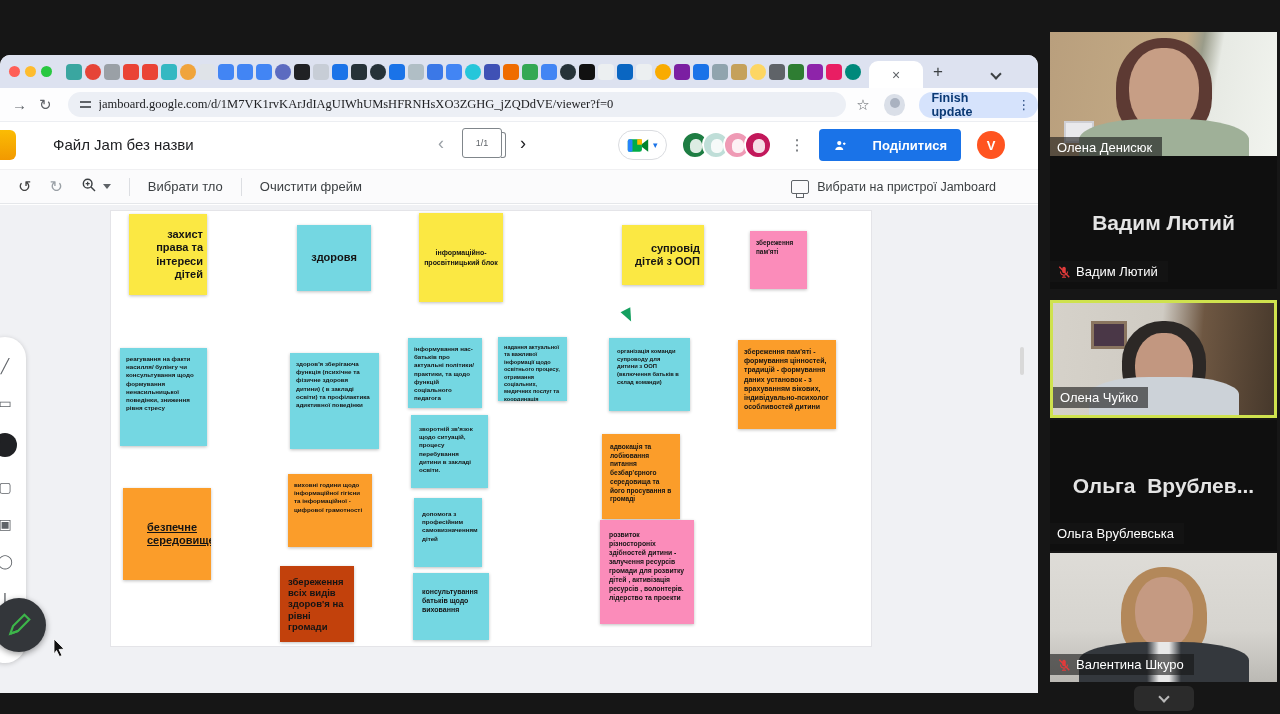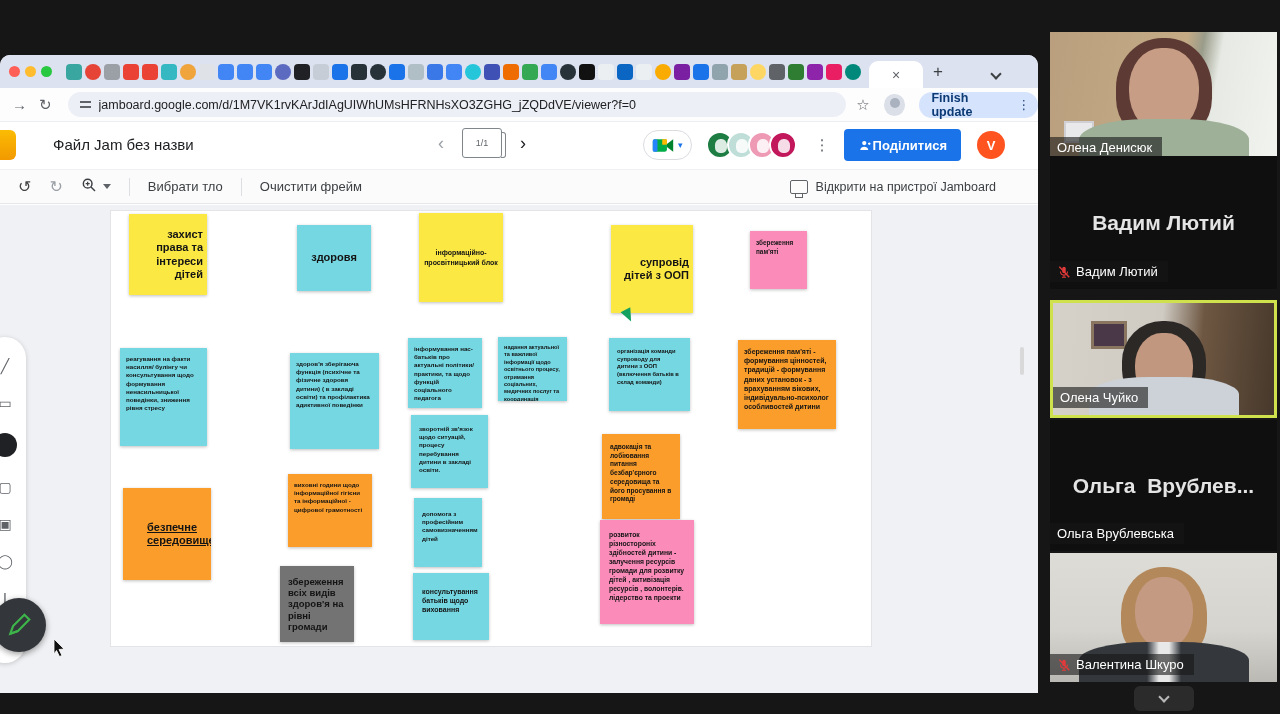--- a/index.html
+++ b/index.html
@@ -35,21 +35,21 @@
     position:absolute; left:0; top:33px; width:100%; height:34px; background:#fdfdfe;
     display:flex; align-items:center; border-bottom:1px solid #eceef2;
   }
   .navglyph { color:#5f6368; font-size:15px; margin-left:12px; }
   .urlpill {
     margin-left:16px; width:788px; height:25px; border-radius:13px; background:#eceff5;
     display:flex; align-items:center; padding:0 12px; gap:8px;
   }
   .tuneicon { display:flex; flex-direction:column; gap:3px; }
   .tuneicon i { display:block; width:11px; height:1.6px; background:#5f6368; }
-  .urltext { font-size:12.5px; color:#202124; white-space:nowrap; overflow:hidden; }
+  .urltext { font-size:12.5px; color:#202124; white-space:nowrap; overflow:hidden;font-family:Liberation Serif, serif; }
   .star { color:#5f6368; font-size:15px; margin-left:10px; }
   .profile { width:22px; height:22px; border-radius:50%; background:#dadfe8; margin-left:14px; position:relative; }
   .profile::after { content:""; position:absolute; left:6px; top:4px; width:10px; height:10px; border-radius:50%; background:#aab2c0; }
   .finishpill {
     margin-left:14px; height:26px; border-radius:14px; background:#d6e3fc; color:#0b3a75;
     display:flex; align-items:center; padding:0 8px 0 12px; font-size:12.5px; font-weight:700; gap:6px;
   }
   .finishpill .dots { font-weight:400; color:#274a80; }
   
   .jamheader { position:absolute; left:0; top:67px; width:100%; height:47px; background:#fff; }
@@ -64,48 +64,48 @@
   .framebox::after { content:""; position:absolute; right:-5px; top:3px; width:4px; height:24px; border:1.5px solid #80868b; border-left:none; border-radius:0 3px 3px 0; }
   .hright { position:absolute; right:33px; top:7px; display:flex; align-items:center; }
   .meetpill { height:30px; border:1px solid #dadce0; border-radius:16px; display:flex; align-items:center; padding:0 8px; gap:4px; background:#fff; }
   .meetcaret { font-size:9px; color:#1a73e8; }
   .avatars { display:flex; margin-left:14px; }
   .avatar { width:28px; height:28px; border-radius:50%; border:2px solid #fff; margin-left:-7px; position:relative; }
   .avatar:first-child { margin-left:0; }
   .avatar::after { content:""; position:absolute; left:7px; top:6px; width:12px; height:14px; border-radius:45% 45% 40% 40%; background:rgba(255,255,255,.85); }
   .hdots { margin:0 14px 0 18px; color:#5f6368; font-size:15px; }
   .sharebtn { height:32px; background:#1a73e8; border-radius:4px; color:#fff; font-size:13px; font-weight:700;
-    display:flex; align-items:center; gap:0; padding:0 14px; }
+    display:flex; align-items:center; gap:25px; padding:0 14px; }
   .acct { width:28px; height:28px; border-radius:50%; background:#ff5420; color:#fff; font-size:13px; font-weight:700;
     display:flex; align-items:center; justify-content:center; margin-left:16px; }
   
   .jamtoolbar { position:absolute; left:0; top:114px; width:100%; height:35px; background:#fbfbfc;
     border-top:1px solid #f0f0f2; border-bottom:1px solid #e5e7ea; display:flex; align-items:center; font-size:13px; color:#3c4043; }
   .tbtn { margin-left:18px; }
   .tglyph { font-size:16px; color:#444; }
   .zoomcaret { width:0; height:0; border-left:4px solid transparent; border-right:4px solid transparent; border-top:5px solid #5f6368; margin-left:6px; }
   .tsep { width:1px; height:18px; background:#dcdee2; margin-left:18px; }
   .opendevice { position:absolute; right:42px; display:flex; align-items:center; gap:8px; font-size:12.5px; color:#3c4043; }
   .devicon { width:18px; height:14px; border:1.6px solid #5f6368; border-radius:2px; position:relative; }
   .devicon::after { content:""; position:absolute; left:4px; bottom:-5px; width:6px; height:3px; border:1.6px solid #5f6368; border-top:none; }
   
   .canvas { position:absolute; left:0; top:150px; width:100%; height:488px; background:#f0f1f4; }
   .board { position:absolute; left:110px; top:5px; width:762px; height:437px; background:#fff; border:1px solid #e4e4e8; }
   .question { position:absolute; left:45px; top:96px; width:560px; font-size:17px; color:#3b3e42; }
   .note { position:absolute; color:#141414; font-weight:700; box-shadow:0 1px 3px rgba(0,0,0,.25); overflow:hidden; }
   .c-yellow { background:#fbe843; } .c-cyan { background:#74d7e2; } .c-pink { background:#fb8cba; }
-  .c-orange { background:#fb9d2a; } .c-green { background:#737373; }
+  .c-orange { background:#fb9d2a; } .c-green { background:#c2410c; }
   .sz-big { display:flex; align-items:center; justify-content:center; text-align:right; font-size:11px; line-height:1.2; padding:4px; }
   .sz-med { display:flex; align-items:center; justify-content:center; text-align:center; font-size:7px; line-height:1.3; padding:5px; }
   .sz-small { font-size:6.2px; line-height:1.32; padding:7px 6px; text-align:left; }
   .al-left { text-align:left; justify-content:flex-start; padding-left:24px;text-decoration:underline; }
   .n1{left:18px;top:3px;width:78px;height:81px}
   .n2{left:186px;top:14px;width:74px;height:66px}
   .n3{left:308px;top:2px;width:84px;height:89px}
-  .n4{left:500px;top:14px;width:82px;height:88px}
+  .n4{left:511px;top:14px;width:82px;height:60px}
   .n5{left:639px;top:20px;width:57px;height:58px;display:block;font-size:6.4px;line-height:1.35;padding:8px 6px;text-align:left}
   .n6{left:9px;top:137px;width:87px;height:98px}
   .n7{left:179px;top:142px;width:89px;height:96px}
   .n8{left:297px;top:127px;width:74px;height:70px}
   .n9{left:387px;top:126px;width:69px;height:64px;font-size:5.6px}
   .n10{left:498px;top:127px;width:81px;height:73px;font-size:5.8px;padding:10px 8px}
   .n11{left:627px;top:129px;width:98px;height:89px;font-size:7px}
   .n12{left:300px;top:204px;width:77px;height:73px;padding:10px 8px}
   .n13{left:491px;top:223px;width:78px;height:85px;font-size:6.6px;padding:9px 8px}
   .n14{left:12px;top:277px;width:88px;height:92px}
@@ -287,21 +287,21 @@
             <path d="M10 7v6M7 10h6" stroke-width="1.8"></path>
         </svg>
       </span>
       <span class="zoomcaret"></span>
       <span class="tsep"></span>
       <span class="tbtn">Вибрати тло</span>
       <span class="tsep"></span>
       <span class="tbtn">Очистити фрейм</span>
       <span class="opendevice">
         <span class="devicon"></span>
-        <span>Відкрити на пристрої Jamboard</span>
+        <span>Вибрати на пристрої Jamboard</span>
       </span>
     </div>
 
     <div class="canvas">
       <div class="board">
         <div id="notes">
             <div class="note n1 c-yellow sz-big">захист права та інтереси дітей</div>
             <div class="note n2 c-cyan sz-big">здоровя</div>
             <div class="note n3 c-yellow sz-med">інформаційно-просвітницький блок</div>
             <div class="note n4 c-yellow sz-big">супровід дітей з ООП</div>

